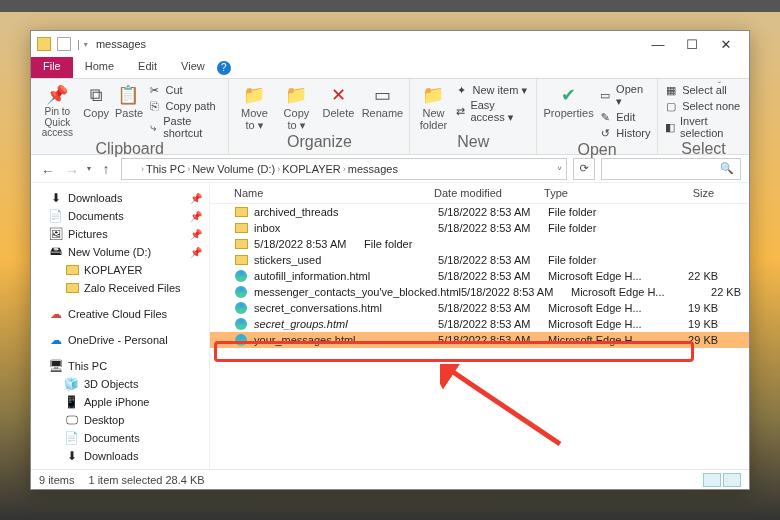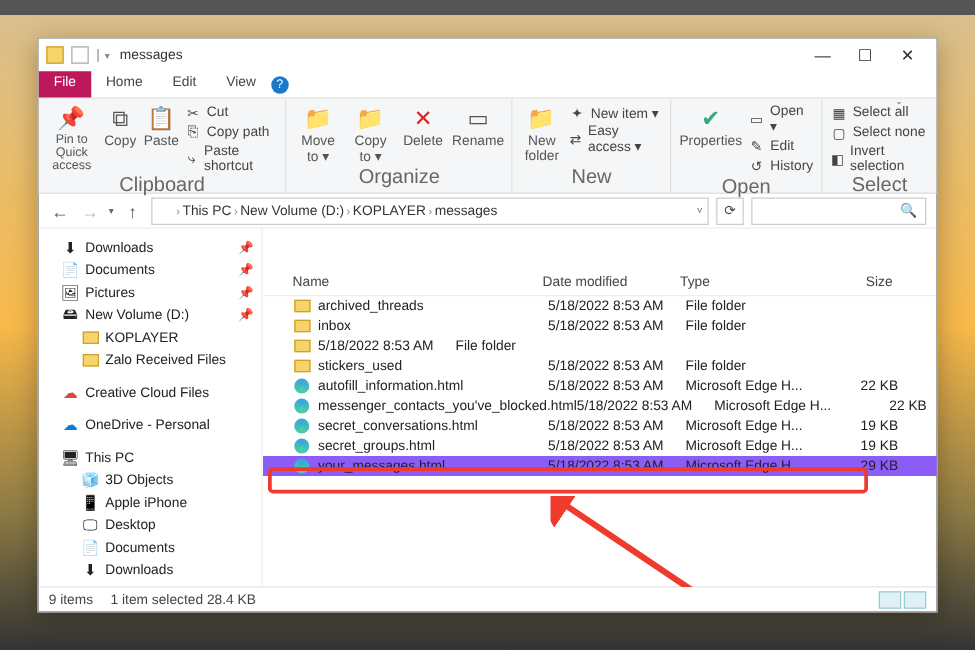--- a/index.html
+++ b/index.html
@@ -31,29 +31,29 @@
 .refresh { width: 22px; height: 22px; border: 1px solid #ccc; display: flex; align-items: center; justify-content: center; color: #444; }
 .searchbox { width: 140px; height: 22px; border: 1px solid #ccc; display: flex; align-items: center; justify-content: flex-end; padding: 0 6px; color: #888; }
 .body { flex: 1; display: flex; min-height: 0; }
 .tree { width: 180px; border-right: 1px solid #eee; overflow-y: auto; padding: 6px 0; position: relative; }
 .tree::-webkit-scrollbar{width:14px}.tree::-webkit-scrollbar-thumb{background:#ccc}
 .treeitem { display: flex; align-items: center; gap: 5px; padding: 2px 6px 2px 18px; color: #222; }
 .treeitem.l2 { padding-left: 34px; }
 .tico-sm { width: 14px; height: 14px; display: inline-flex; align-items: center; justify-content: center; font-size: 12px; }
 .folder-ic { background: #f7d36b; border: 1px solid #c9a32b; width: 13px; height: 10px; }
 .pin { color: #888; font-size: 10px; }
-.filepane { flex: 1; display: flex; flex-direction: column; position: relative; margin-top: 33px; }
+.filepane { flex: 1; display: flex; flex-direction: column; position: relative; }
 .cols { display: flex; padding: 4px 8px 4px 24px; color: #444; border-bottom: 1px solid #eee; }
 .c-name { flex: 0 0 200px; }
 .c-date { flex: 0 0 110px; }
 .c-type { flex: 0 0 110px; }
 .c-size { flex: 0 0 60px; text-align: right; }
 .filelist { flex: 1; overflow: auto; position: relative; }
 .frow { display: flex; align-items: center; padding: 1px 8px 1px 24px; color: #222; position: relative; }
-.frow.sel { background: #8b5cf6; }
+.frow.sel { background: #fdba74; }
 .frow .fic { width: 14px; height: 14px; margin-right: 6px; display: inline-flex; align-items: center; justify-content: center; }
 .edge-ic { width: 12px; height: 12px; border-radius: 50%; background: conic-gradient(#36a5e0,#4ccf9e,#36a5e0); }
 .highlight-box { position: absolute; border: 3px solid #ef3a2d; border-radius: 4px; pointer-events: none; }
 .arrow-svg { position: absolute; pointer-events: none; }
 .status { height: 20px; border-top: 1px solid #e5e5e5; display: flex; align-items: center; padding: 0 8px; color: #444; gap: 14px; }
 .status .viewbtns { margin-left: auto; display: flex; gap: 2px; }
 .viewbtn { width: 18px; height: 14px; border: 1px solid #9cc; background: #dff1f7; }
 .chev { font-size: 8px; color: #666; }
 </style>
 </head>
@@ -366,21 +366,21 @@
             </span>
             <div class="c-name" style="flex: 0 0 184px;">secret_conversations.html</div>
             <div class="c-date">5/18/2022 8:53 AM</div>
             <div class="c-type">Microsoft Edge H...</div>
             <div class="c-size">19 KB</div>
           </div>
           <div class="frow">
             <span class="fic">
               <span class="edge-ic"></span>
             </span>
-            <div class="c-name" style="flex: 0 0 184px;">secret_groups.html</div>
+            <div class="c-name" style="flex: 0 0 184px; font-style: italic;">secret_groups.html</div>
             <div class="c-date">5/18/2022 8:53 AM</div>
             <div class="c-type">Microsoft Edge H...</div>
             <div class="c-size">19 KB</div>
           </div>
           <div class="frow sel">
             <span class="fic">
               <span class="edge-ic"></span>
             </span>
             <div class="c-name" style="flex: 0 0 184px;">your_messages.html</div>
             <div class="c-date">5/18/2022 8:53 AM</div>

